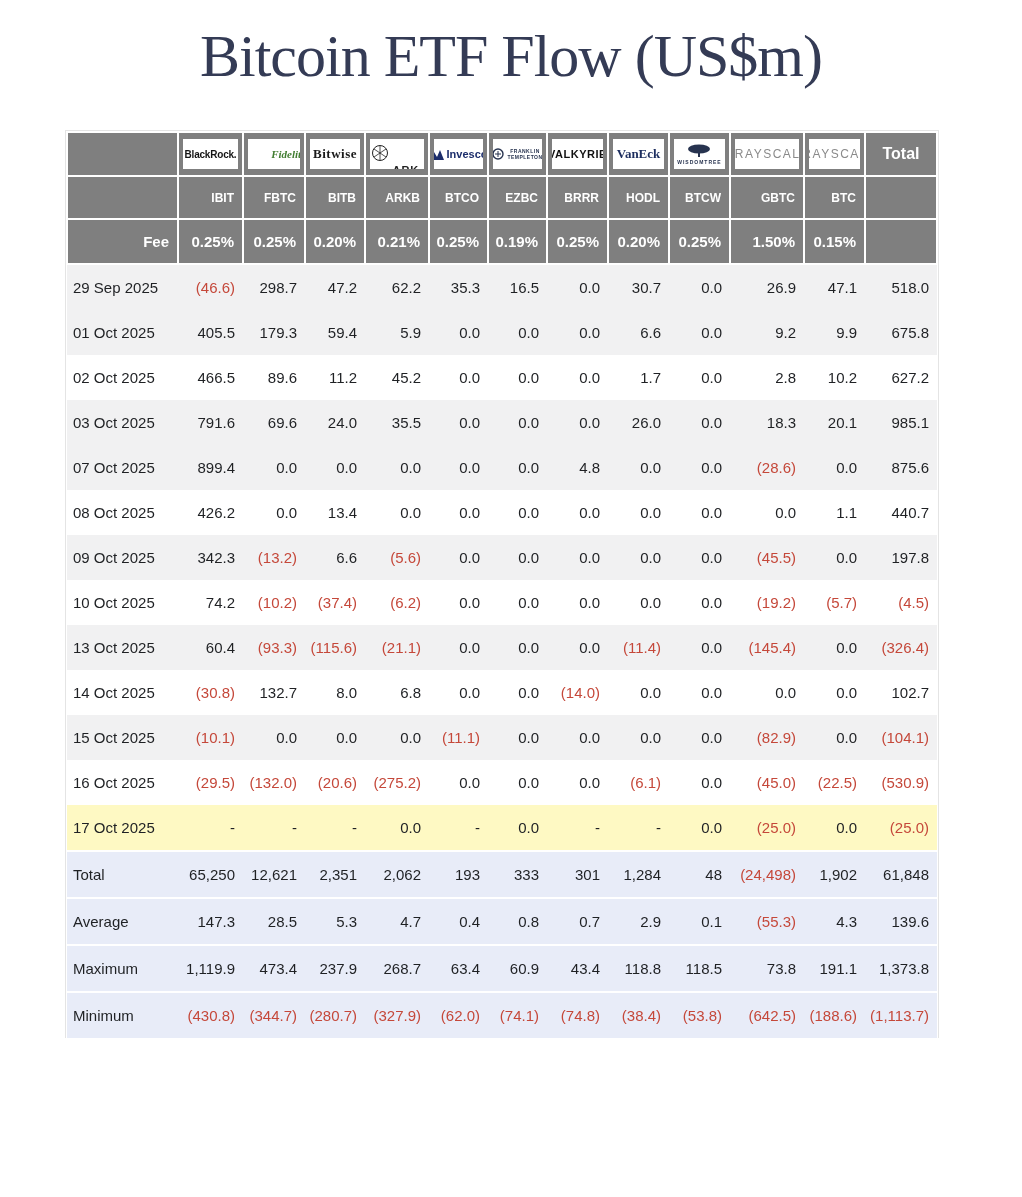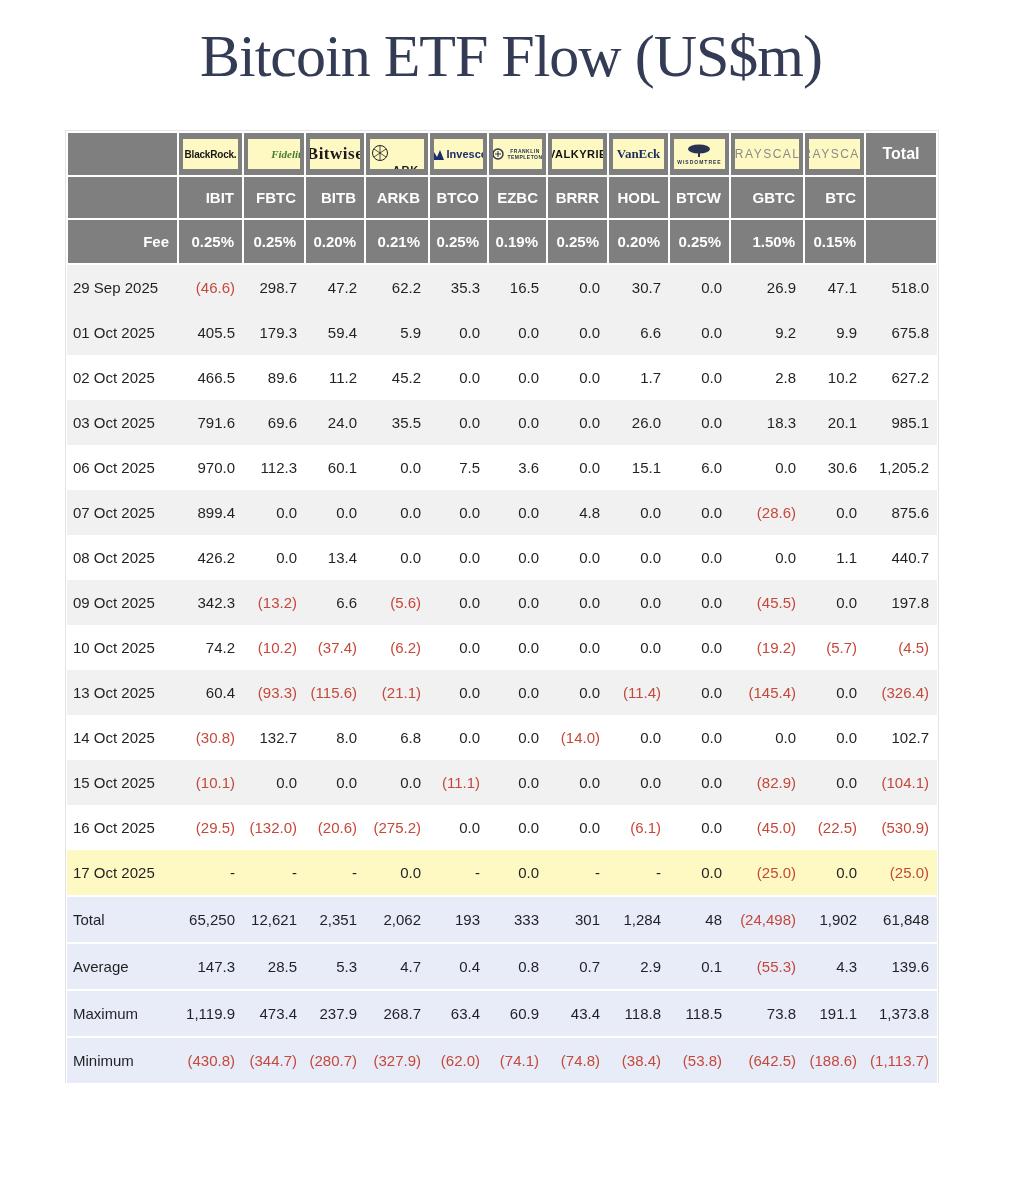--- a/index.html
+++ b/index.html
@@ -27,42 +27,42 @@
   
   thead th {
     background:#7f7f7f;
     border:2px solid #ffffff;
     color:#ffffff;
     font-weight:bold;
     padding:0;
     vertical-align:middle;
   }
   tr.logo-row th { height:42px; }
-  tr.ticker-row th { height:41px; font-size:15px; text-align:right; padding-right:8px; }
+  tr.ticker-row th { height:41px; font-size:12px; text-align:right; padding-right:8px; }
   tr.fee-row th { height:43px; font-size:15px; text-align:right; padding-right:8px; }
   th.fee-label { text-align:left; padding-left:8px; font-size:15px; }
   th.total-head { font-size:16px; text-align:center; }
 
   .logo-box {
-    background:#fef9c3;
+    background:#ffffff;
     height:30px;
     margin:0 auto;
     width:calc(100% - 8px);
     display:flex;
     align-items:center;
     justify-content:center;
     gap:3px;
     overflow:hidden;
   }
 
   
   .lg-blackrock { font-size:10px; font-weight:800; color:#141414; letter-spacing:-0.2px; }
   .lg-fid-box { background:#b31b32; color:#fff; font-weight:bold; font-size:10px; width:13px; height:13px; display:flex; align-items:center; justify-content:center; border-radius:2px; }
   .lg-fid-text { color:#417d31; font-weight:bold; font-style:italic; font-size:11px; font-family:"Liberation Serif", serif;margin-left:20px; }
-  .lg-bitwise { font-family:"Liberation Serif", serif; font-size:17px; color:#1a1a1a; letter-spacing:0.5px; }
+  .lg-bitwise { font-family:"Liberation Serif", serif; font-size:13px; color:#1a1a1a; letter-spacing:0.5px; }
   .lg-stack { display:flex; flex-direction:column; line-height:1; align-items:flex-start;margin-top:37px; }
   .lg-stack .top { font-size:11px; font-weight:bold; color:#222; letter-spacing:1px; }
   .lg-stack .bot { font-size:5px; color:#555; letter-spacing:2px; }
   .lg-invesco { font-size:11px; font-weight:bold; color:#1c2d6b; }
   .lg-franklin { display:flex; flex-direction:column; line-height:1.2; }
   .lg-franklin span { font-size:5px; font-weight:bold; color:#27334f; letter-spacing:0.5px; }
   .lg-valkyrie { font-size:11px; font-weight:900; color:#111; letter-spacing:0.5px; }
   .lg-vaneck { font-family:"Liberation Serif", serif; font-size:13px; font-weight:bold; color:#1c2d5e; }
   .lg-wt { display:flex; flex-direction:column; align-items:center; line-height:1; }
   .lg-wt .cap { font-size:5px; color:#27334f; letter-spacing:1px; font-weight:bold; }
@@ -269,35 +269,20 @@
         <td class="num">35.5</td>
         <td class="num">0.0</td>
         <td class="num">0.0</td>
         <td class="num">0.0</td>
         <td class="num">26.0</td>
         <td class="num">0.0</td>
         <td class="num">18.3</td>
         <td class="num">20.1</td>
         <td class="num">985.1</td>
       </tr>
-      <tr class="stripe-even">
-        <td class="date-cell">06 Oct 2025</td>
-        <td class="num">970.0</td>
-        <td class="num">112.3</td>
-        <td class="num">60.1</td>
-        <td class="num">0.0</td>
-        <td class="num">7.5</td>
-        <td class="num">3.6</td>
-        <td class="num">0.0</td>
-        <td class="num">15.1</td>
-        <td class="num">6.0</td>
-        <td class="num">0.0</td>
-        <td class="num">30.6</td>
-        <td class="num">1,205.2</td>
-      </tr>
       <tr class="stripe-odd">
         <td class="date-cell">07 Oct 2025</td>
         <td class="num">899.4</td>
         <td class="num">0.0</td>
         <td class="num">0.0</td>
         <td class="num">0.0</td>
         <td class="num">0.0</td>
         <td class="num">0.0</td>
         <td class="num">4.8</td>
         <td class="num">0.0</td>

